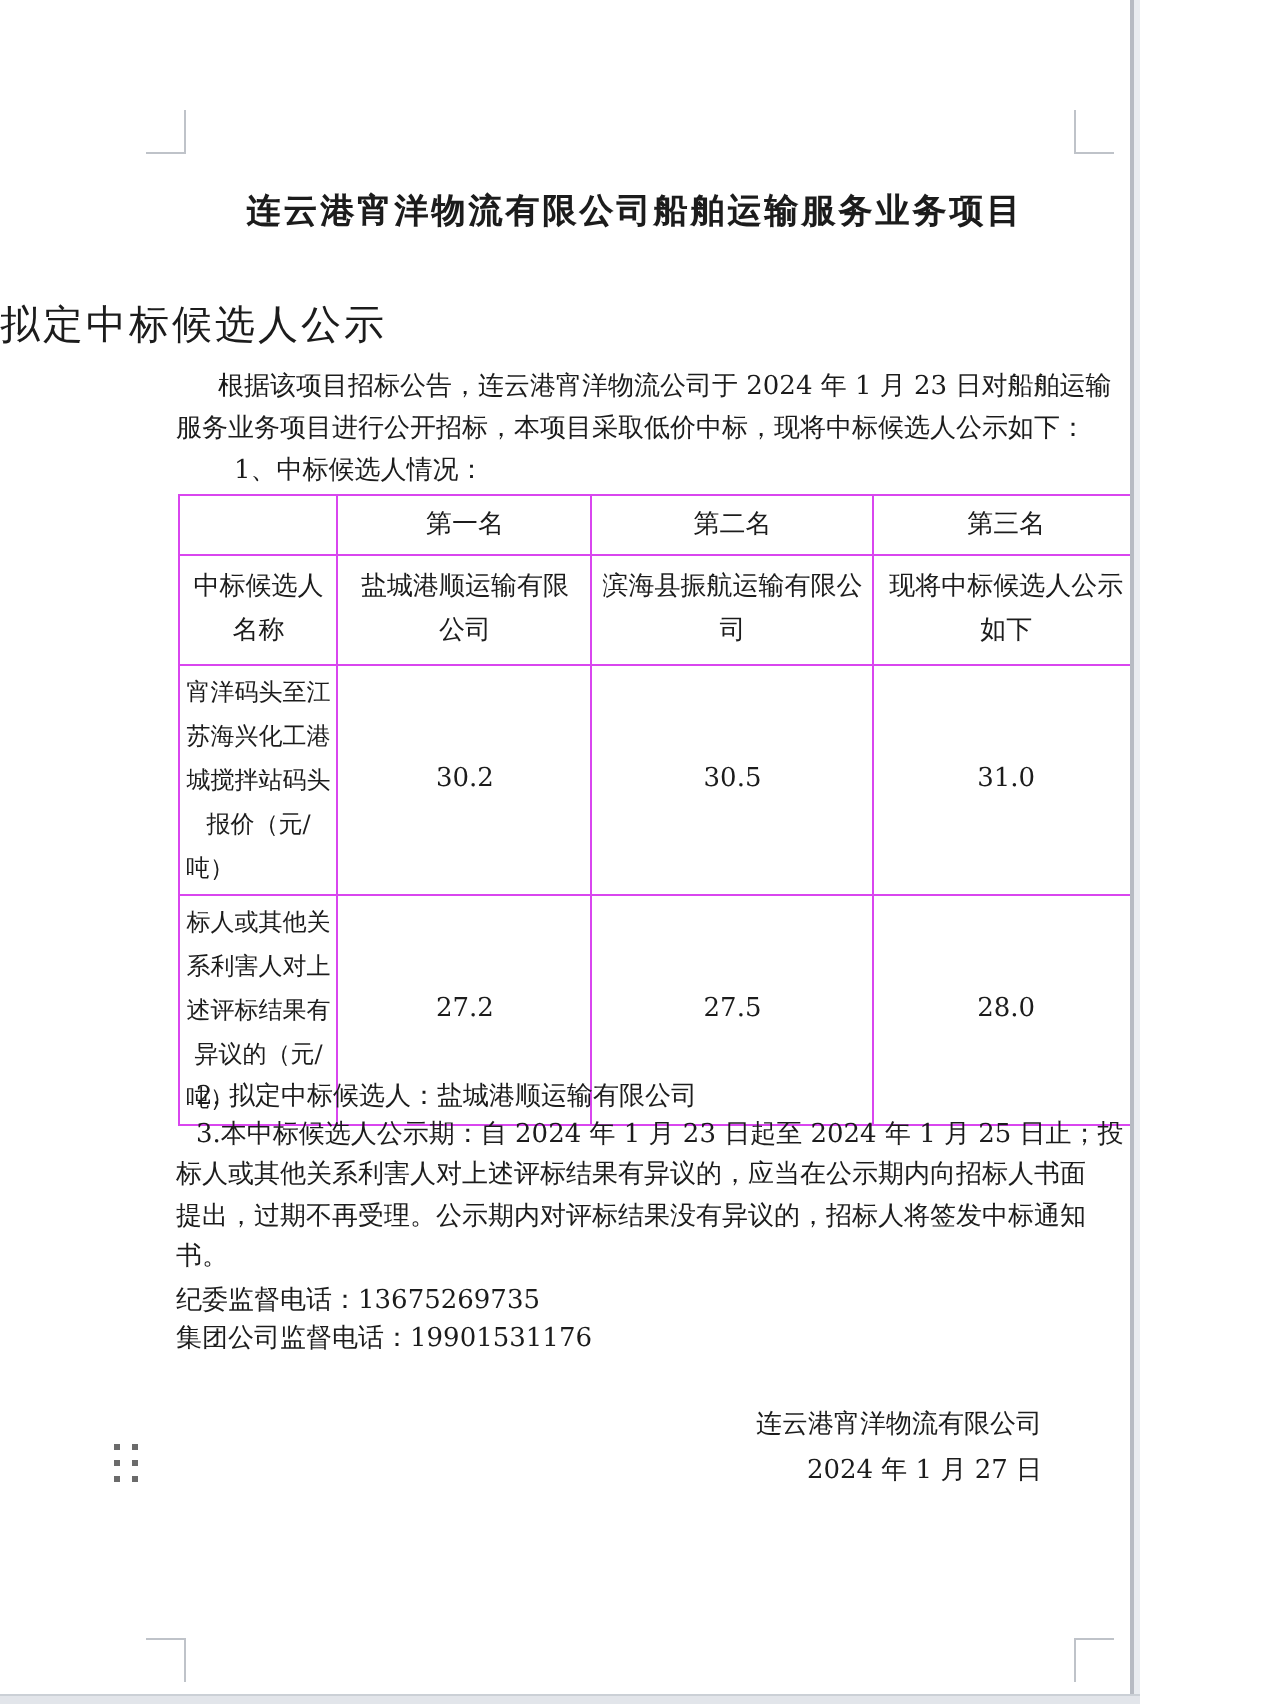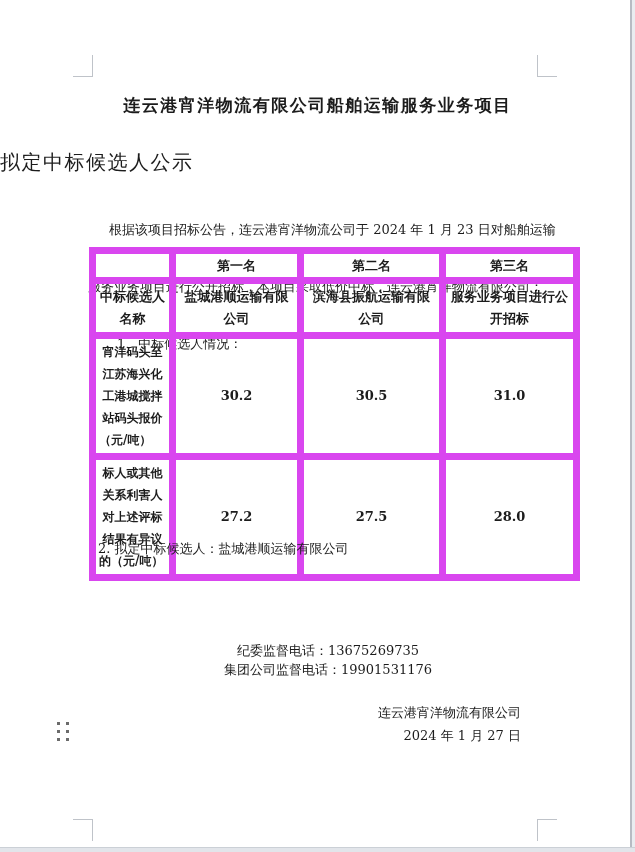--- a/index.html
+++ b/index.html
@@ -1,19 +1,19 @@
 <!DOCTYPE html>
 <html><head>
 <meta charset="utf-8">
 <style>
   * { margin: 0; padding: 0; box-sizing: border-box; }
   html, body { background: #ffffff; }
   .page {
     position: relative;
-    width: 635px;
+    width: 570px;
     height: 852px;
     background: #ffffff;
     overflow: hidden;
     font-family: "DejaVu Serif", "Liberation Serif", serif;
     color: #1c1c1c;
   }
   
   .edge-right {
     position: absolute; top: 0; right: 0;
     width: 5px; height: 100%;
@@ -51,35 +51,35 @@
   .doc-subtitle {
     position: absolute; left: 0; top: 149px; width: 635px;
     text-align: left; font-weight: normal;
     font-size: 20px; letter-spacing: 1.5px;
     white-space: nowrap;
   }
   .intro {
     position: absolute; left: 88px; top: 183px; width: 480px;
     font-size: 13px; line-height: 21px;
   }
-  .intro .line { white-space: nowrap; margin-top: 36px; }
+  .intro .line { white-space: nowrap; }
   .intro .line.first { text-indent: 21px; }
   .intro .line.item  { padding-left: 29px; }
 
   table.bid-table {
     position: absolute; left: 89px; top: 247px;
     border-collapse: collapse;
     table-layout: fixed;
     font-size: 13px;
   }
   table.bid-table td, table.bid-table th {
-    border: 7px solid #d946ef;
+    border: 1px solid #d946ef;
     vertical-align: middle;
     line-height: 22px;
-    font-weight: bold;
+    font-weight: normal;
     text-align: center;
   }
   table.bid-table col.c1 { width: 80px; }
   table.bid-table col.c2 { width: 128px; }
   table.bid-table col.c3 { width: 142px; }
   table.bid-table col.c4 { width: 134px; }
   tr.hrow  { height: 30px; }
   tr.nrow  { height: 55px; }
   tr.prow1 { height: 89px; }
   tr.prow2 { height: 111px; }
@@ -108,21 +108,21 @@
     position: absolute; left: 88px; top: 558px; width: 480px;
     font-size: 13px; line-height: 20.4px;
   }
   .item3 .line { white-space: nowrap; }
   .item3 .line.first { padding-left: 10px; }
 
   .phones {
     position: absolute; left: 88px; top: 642px; width: 480px;
     font-size: 13px; line-height: 18.6px;
   }
-  .phones .line { white-space: nowrap; text-align: center; }
+  .phones .line { white-space: nowrap; }
 
   .signature {
     position: absolute; left: 71px; top: 701px; width: 450px;
     font-size: 13px; line-height: 23px;
     text-align: right;
   }
   .signature .line { white-space: nowrap; }
 </style>
 </head>
 <body>
@@ -132,21 +132,21 @@
   <div class="cropmark tl"></div>
   <div class="cropmark tr"></div>
   <div class="cropmark bl"></div>
   <div class="cropmark br"></div>
 
   <div class="doc-title">连云港宵洋物流有限公司船舶运输服务业务项目</div>
   <div class="doc-subtitle">拟定中标候选人公示</div>
 
   <div class="intro">
     <div class="line first">根据该项目招标公告，连云港宵洋物流公司于 2024 年 1 月 23 日对船舶运输</div>
-    <div class="line">服务业务项目进行公开招标，本项目采取低价中标，连云港宵洋物流有限公司：</div>
+    <div class="line">服务业务项目进行公开招标，本项目采取低价中标，现将中标候选人公示如下：</div>
     <div class="line item">1、中标候选人情况：</div>
   </div>
 
   <table class="bid-table">
     <colgroup>
         <col class="c1">
         <col class="c2">
         <col class="c3">
         <col class="c4">
       </colgroup>
@@ -154,39 +154,45 @@
         <tr class="hrow">
       <th></th>
       <th>第一名</th>
       <th>第二名</th>
       <th>第三名</th>
     </tr>
     <tr class="nrow">
       <td class="rowlabel center-label">中标候选人名称</td>
       <td class="namecell2">盐城港顺运输有限公司</td>
       <td class="namecell3">滨海县振航运输有限公司</td>
-      <td class="namecell4">服务业务项目进行公开招标</td>
+      <td class="namecell4">现将中标候选人公示如下</td>
     </tr>
     <tr class="prow1">
       <td class="rowlabel">宵洋码头至江苏海兴化工港城搅拌站码头报价（元/吨）</td>
       <td>30.2</td>
       <td>30.5</td>
       <td>31.0</td>
     </tr>
     <tr class="prow2">
       <td class="rowlabel">标人或其他关系利害人对上述评标结果有异议的（元/吨）</td>
       <td>27.2</td>
       <td>27.5</td>
       <td>28.0</td>
     </tr>
   </tbody>
     </table>
 
   <div class="item2">2. 拟定中标候选人：盐城港顺运输有限公司</div>
 
+  <div class="item3">
+    <div class="line first">3.本中标候选人公示期：自 2024 年 1 月 23 日起至 2024 年 1 月 25 日止；投</div>
+    <div class="line">标人或其他关系利害人对上述评标结果有异议的，应当在公示期内向招标人书面</div>
+    <div class="line">提出，过期不再受理。公示期内对评标结果没有异议的，招标人将签发中标通知</div>
+    <div class="line">书。</div>
+  </div>
 
   <div class="phones">
     <div class="line">纪委监督电话：13675269735</div>
     <div class="line">集团公司监督电话：19901531176</div>
   </div>
 
   <div class="anchor-dots">
     <span></span>
       <span></span>
       <span></span>

